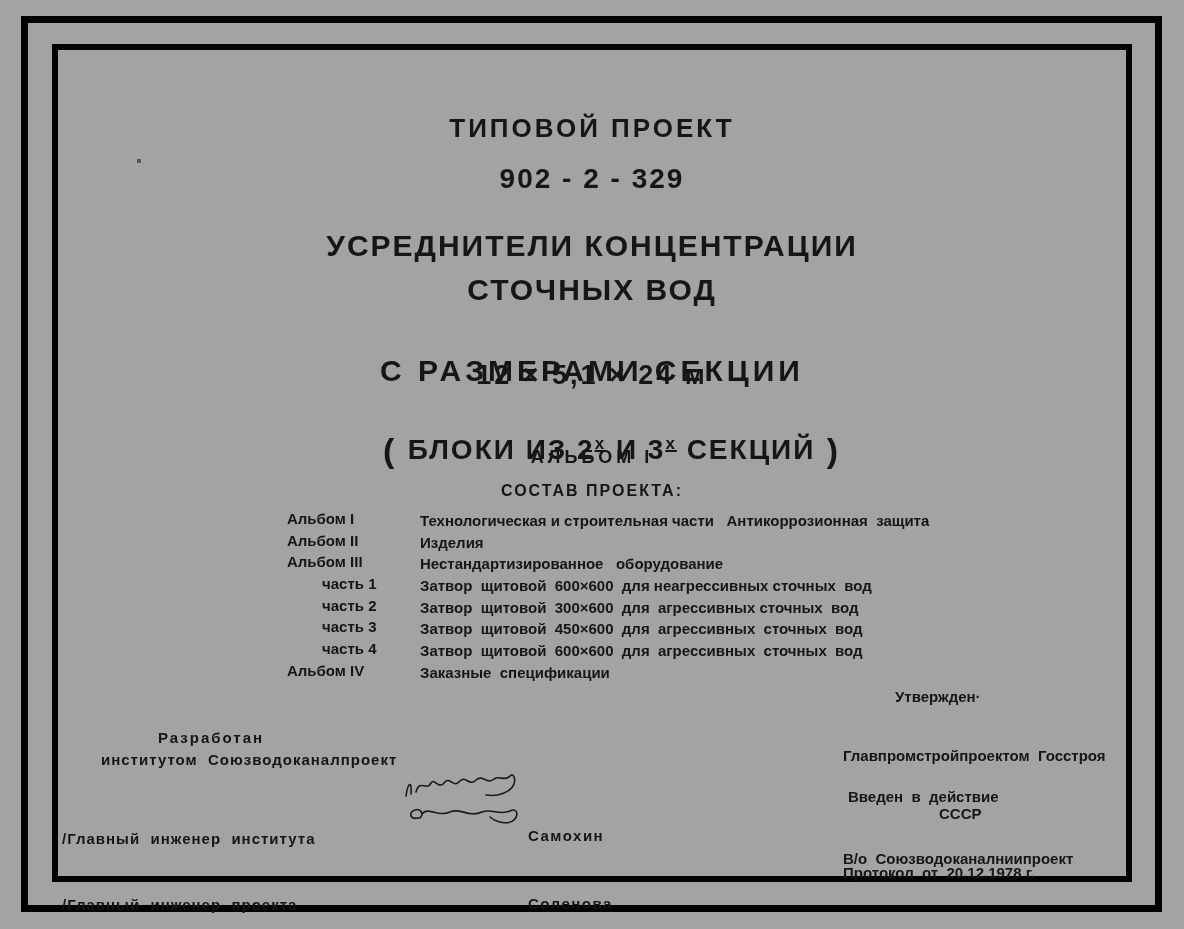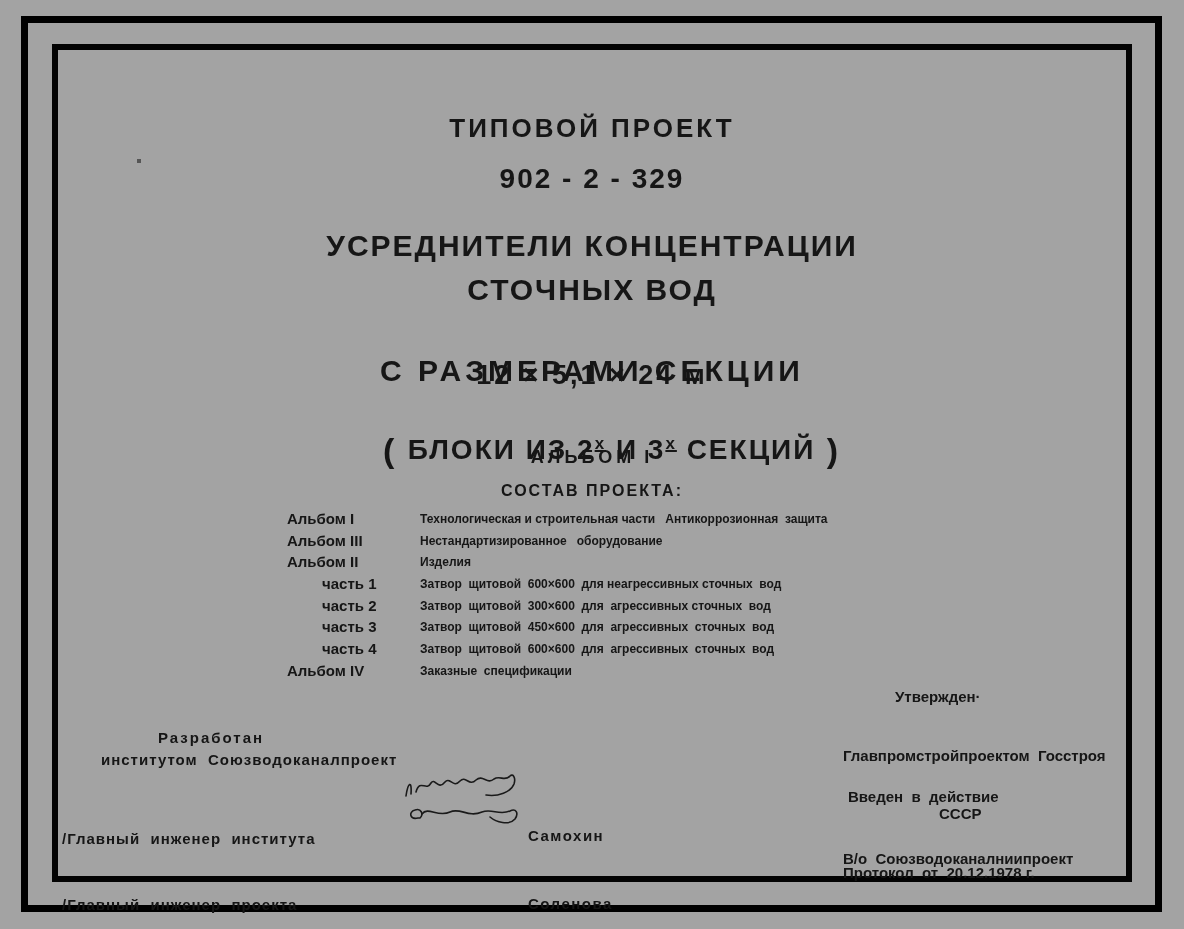--- a/index.html
+++ b/index.html
@@ -30,21 +30,21 @@
   .blocks sup { font-size:17px; }
   .blocks u { text-decoration-thickness:2px; }
   .paren { font-size:34px; font-weight:bold; vertical-align:-3px; }
   .album  { top:447px; font-size:18px; letter-spacing:4px; }
   .sostav { top:482px; font-size:16px; font-weight:bold; letter-spacing:2px; }
 
   .comp { position:absolute; left:287px; top:510px; }
   .comp-row { display:flex; height:21.7px; align-items:flex-start; }
   .comp-label { width:133px; font-weight:bold; font-size:15px; white-space:pre; flex:none; }
   .comp-row.indent .comp-label { padding-left:35px; }
-  .comp-desc { font-size:12px; font-weight:bold; white-space:pre; padding-top:2px; }
+  .comp-desc { font-size:15px; font-weight:bold; white-space:pre; padding-top:2px; }
 
   .approved { position:absolute; left:843px; top:648px; width:300px;
               font-size:15px; font-weight:bold; line-height:19.5px; white-space:pre; }
   .approved .h  { padding-left:52px; }
   .approved .cc { padding-left:96px; }
 
   .enacted { position:absolute; left:843px; top:746px; width:300px;
              font-size:15px; font-weight:bold; line-height:20.5px; white-space:pre; }
   .enacted .l1 { padding-left:5px; }
 
@@ -83,26 +83,26 @@
 
   <div class="c album stamp">АЛЬБОМ I</div>
   <div class="c sostav">СОСТАВ ПРОЕКТА:</div>
 
   <div class="comp">
     <div class="comp-row">
       <span class="comp-label">Альбом I</span>
       <span class="comp-desc">Технологическая и строительная части   Антикоррозионная  защита</span>
     </div>
     <div class="comp-row">
+      <span class="comp-label">Альбом II</span>
+      <span class="comp-desc">Изделия</span>
+    </div>
+    <div class="comp-row">
       <span class="comp-label">Альбом III</span>
       <span class="comp-desc">Нестандартизированное   оборудование</span>
-    </div>
-    <div class="comp-row">
-      <span class="comp-label">Альбом II</span>
-      <span class="comp-desc">Изделия</span>
     </div>
     <div class="comp-row indent">
       <span class="comp-label">часть 1</span>
       <span class="comp-desc">Затвор  щитовой  600×600  для неагрессивных сточных  вод</span>
     </div>
     <div class="comp-row indent">
       <span class="comp-label">часть 2</span>
       <span class="comp-desc">Затвор  щитовой  300×600  для  агрессивных сточных  вод</span>
     </div>
     <div class="comp-row indent">

